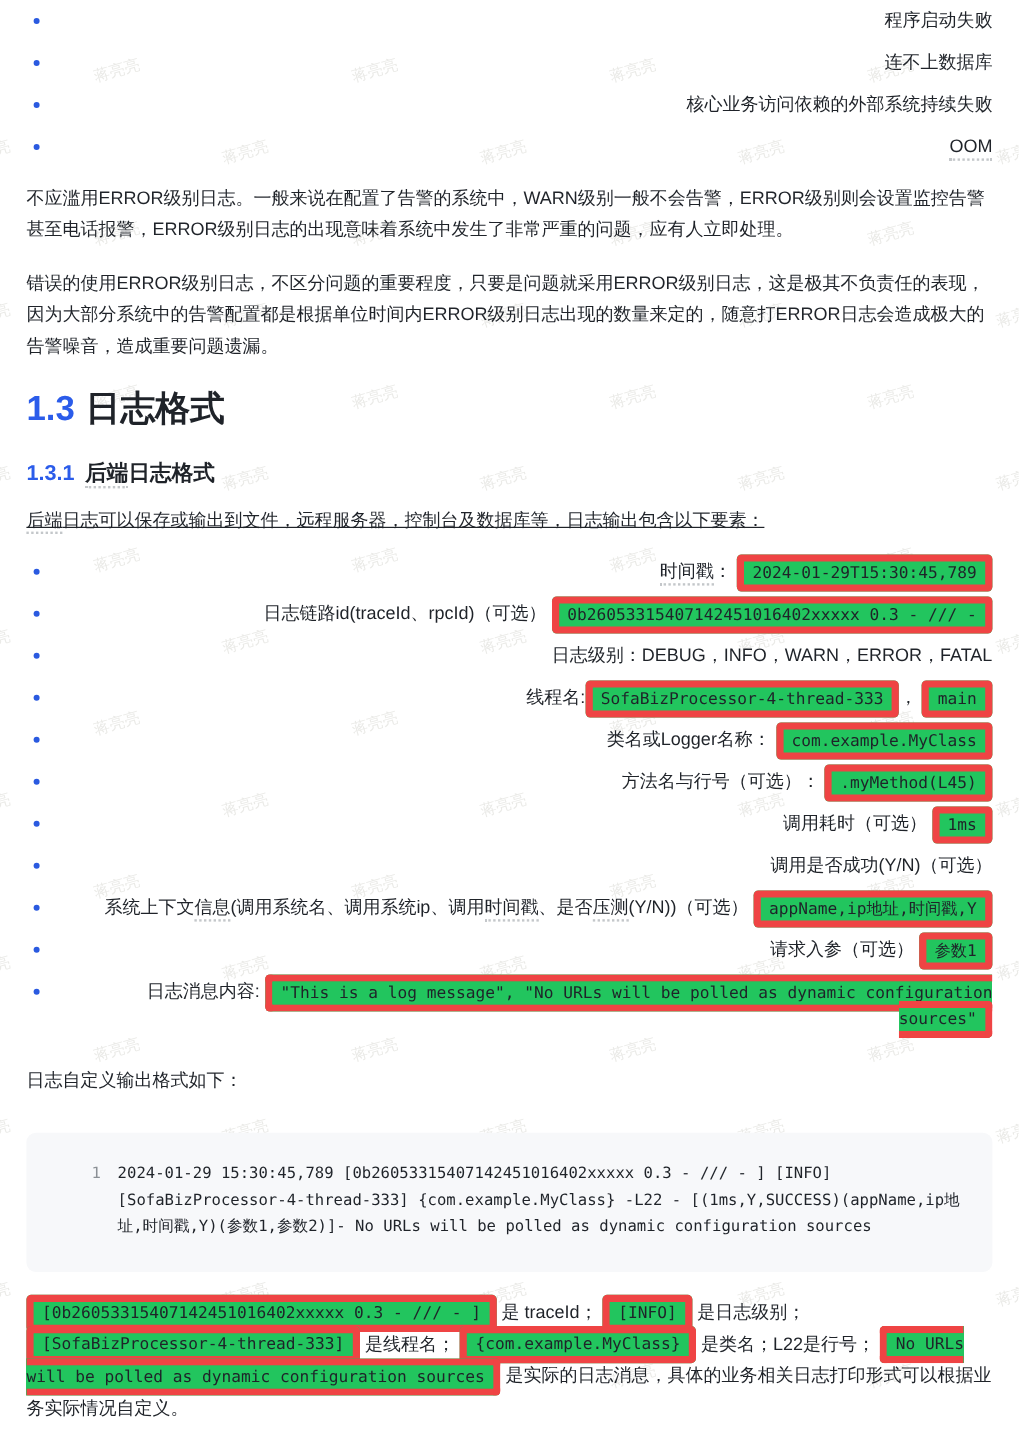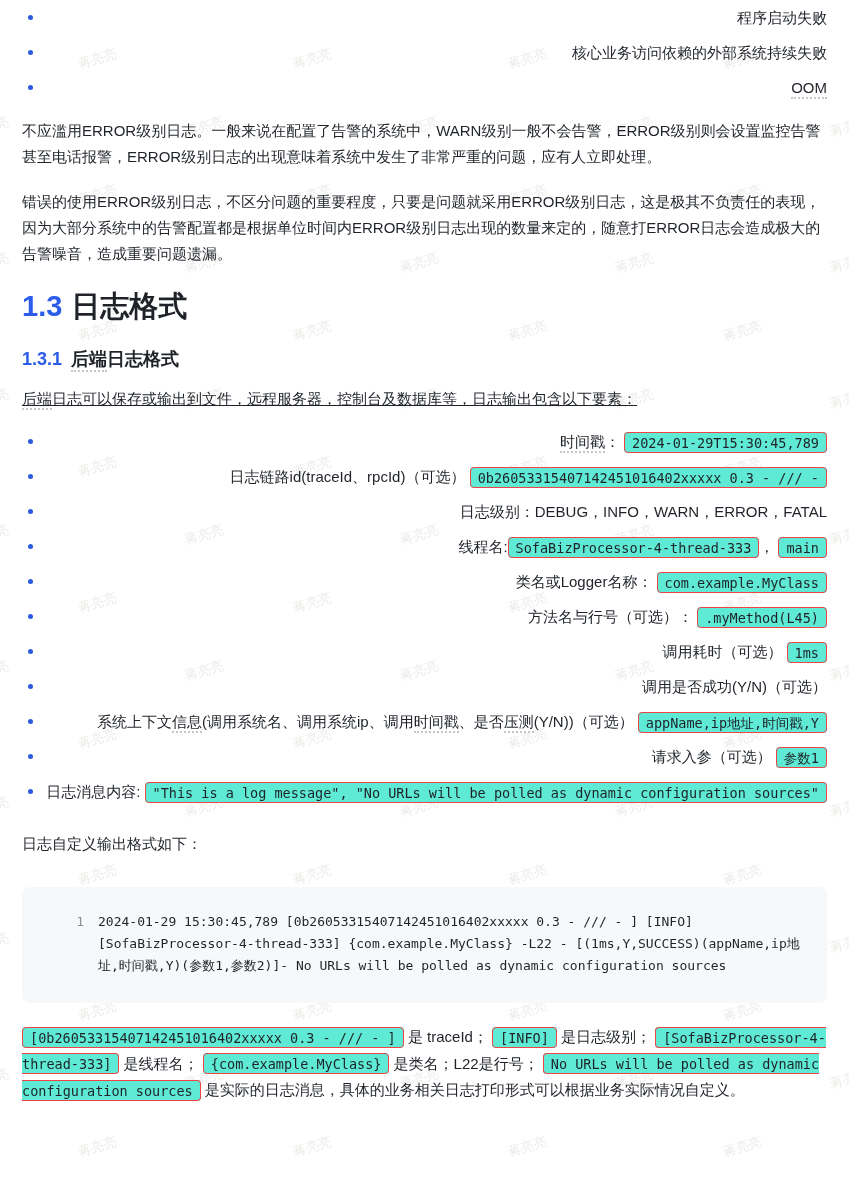--- a/index.html
+++ b/index.html
@@ -21,21 +21,21 @@
     content:"";position:absolute;left:6px;top:8px;width:5px;height:5px;
     border-radius:50%;background:#2a5ae0;
   }
   p{font-size:15px;line-height:26px;margin:19px 0;}
   h2{font-size:29px;line-height:24px;margin:27px 0 0 0;font-weight:bold;}
   h3{font-size:18px;line-height:22px;margin:30px 0 0 0;font-weight:bold;}
   .hnum{color:#2b5cea;margin-right:9px;}
   .dot-u{border-bottom:2px dotted #c4c7ca;padding-bottom:1px;}
   code.chip{
     font-family:"DejaVu Sans Mono","Liberation Mono",monospace;
-    font-size:13.5px;background:#5eead4;border:1px solid #ef4444;
+    font-size:13.5px;background:#22c55e;border:6px solid #ef4444;
     border-radius:4px;padding:1.5px 7px;color:#1f2329;line-height:22px;
   }
   .codeblock{
     display:flex;background:#f7f8fa;border-radius:8px;
     margin:30px 0 0 0;padding:24px 20px 26px 0;
   }
   .lineno{
     flex:none;width:62px;text-align:right;padding-right:14px;
     color:#8b9095;font-family:"DejaVu Sans Mono","Liberation Mono",monospace;
     font-size:13px;line-height:22px;
@@ -126,20 +126,21 @@
     <span class="wm" style="left: 78px; top: 1138px;">蒋亮亮</span>
     <span class="wm" style="left: 293px; top: 1138px;">蒋亮亮</span>
     <span class="wm" style="left: 508px; top: 1138px;">蒋亮亮</span>
     <span class="wm" style="left: 723px; top: 1138px;">蒋亮亮</span>
   </div>
 
 <div class="content">
 
   <ul class="blist first">
       <li>程序启动失败</li>
+      <li>连不上数据库</li>
       <li>核心业务访问依赖的外部系统持续失败</li>
       <li><span class="dot-u">OOM</span></li>
     </ul>
 
   <p>不应滥用ERROR级别日志。一般来说在配置了告警的系统中，WARN级别一般不会告警，ERROR级别则会设置监控告警甚至电话报警，ERROR级别日志的出现意味着系统中发生了非常严重的问题，应有人立即处理。</p>
 
   <p>错误的使用ERROR级别日志，不区分问题的重要程度，只要是问题就采用ERROR级别日志，这是极其不负责任的表现，因为大部分系统中的告警配置都是根据单位时间内ERROR级别日志出现的数量来定的，随意打ERROR日志会造成极大的告警噪音，造成重要问题遗漏。</p>
 
   <h2>
     <span class="hnum">1.3</span><span>日志格式</span>

